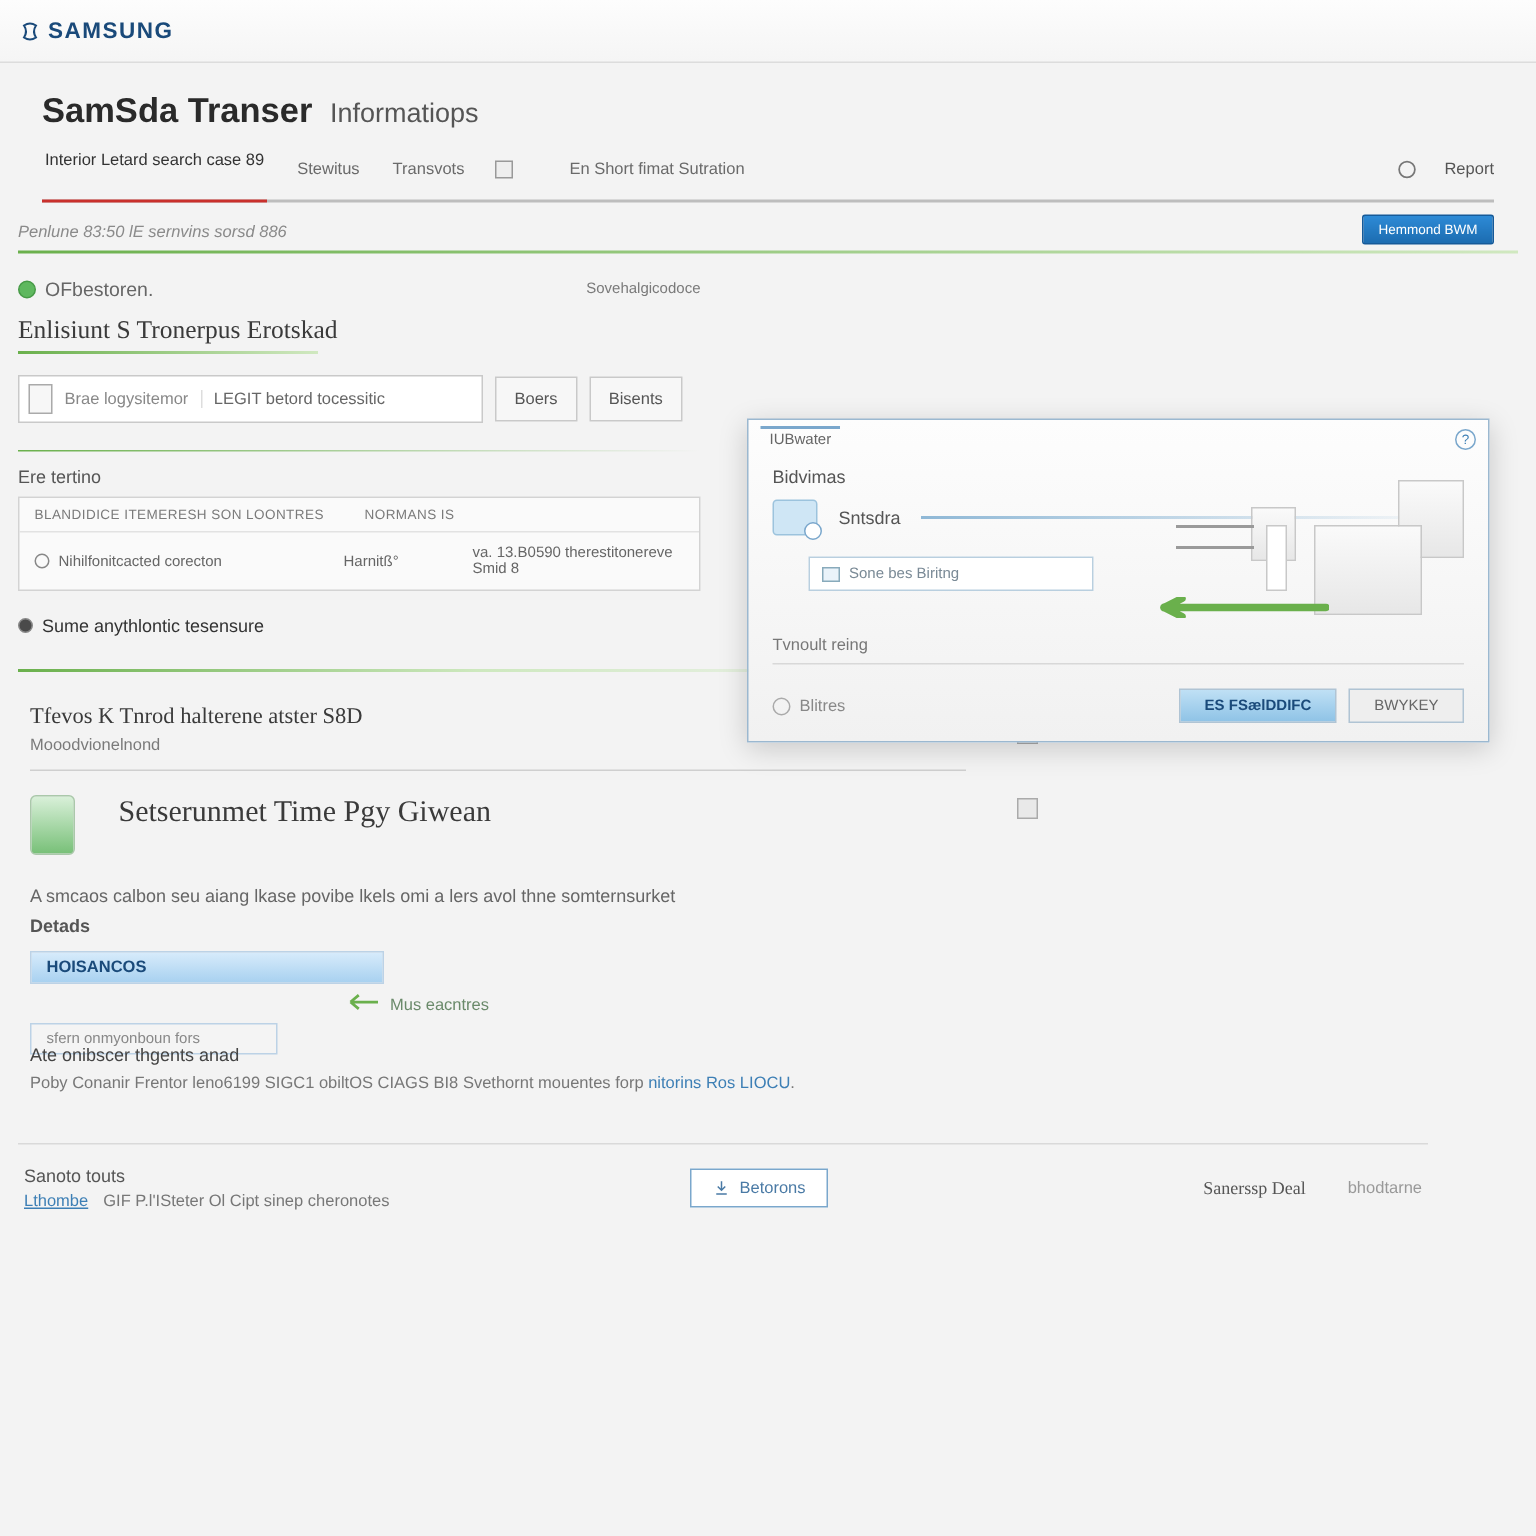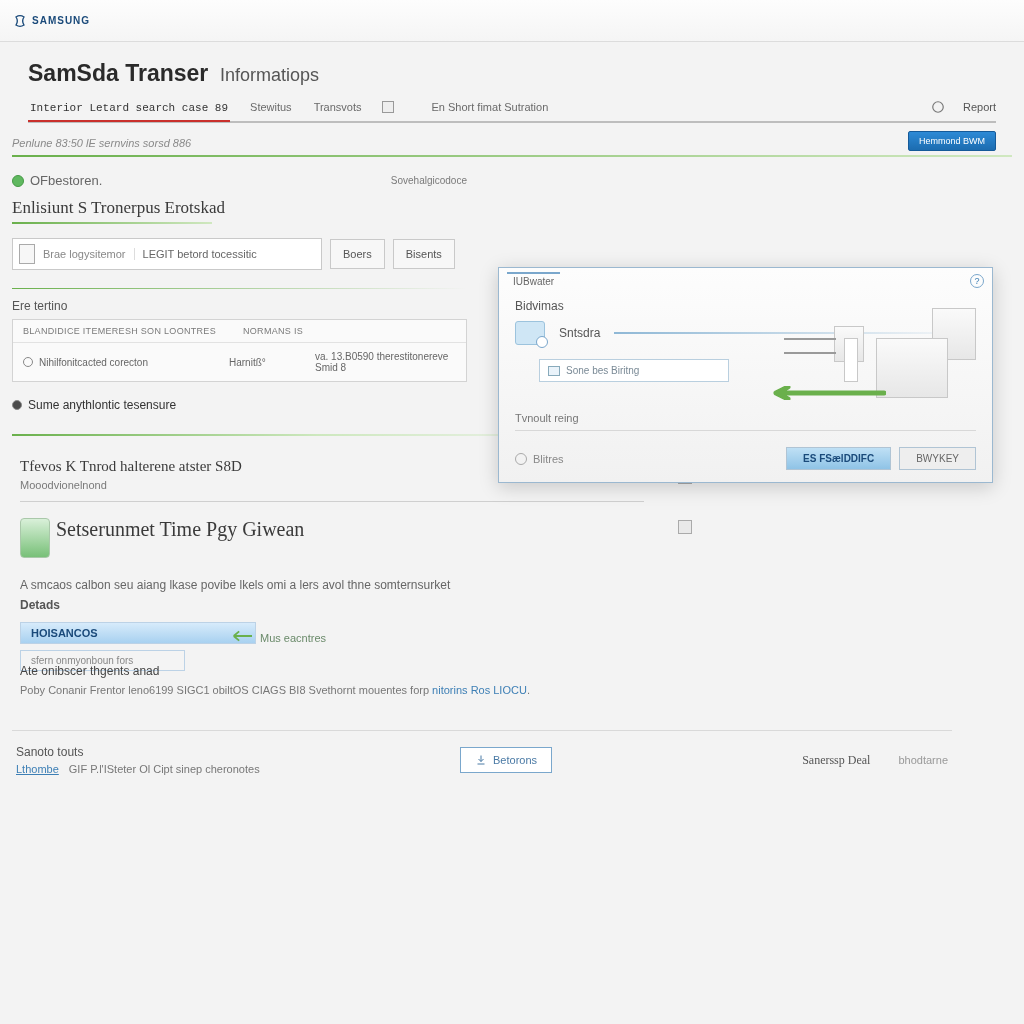--- a/index.html
+++ b/index.html
@@ -1,28 +1,28 @@
 <!DOCTYPE html>
 <html><head>
 <meta charset="utf-8">
 <style>
   * { box-sizing:border-box; margin:0; padding:0; font-family:"Segoe UI",Arial,sans-serif; }
   body { width:1024px; height:1024px; background:#f3f3f3; color:#333; font-size:12px; overflow:hidden; }
   .titlebar { height:42px; background:linear-gradient(#fdfdfd,#f5f5f5); border-bottom:1px solid #dcdcdc; display:flex; align-items:center; padding:0 12px; }
   .logo { display:flex; align-items:center; gap:4px; }
   .logo-mark { width:16px; height:16px; }
-  .brand { font-weight:700; letter-spacing:1px; color:#1a4a7a; font-size:10px; }
+  .brand { font-weight:700; letter-spacing:1px; color:#1a4a7a; font-size:15px; }
   .winctrls { margin-left:auto; display:flex; gap:22px; }
 
   .pagehead { padding:18px 28px 0 28px; }
   .ptitle { font-family:Georgia,serif; font-size:23px; color:#2a2a2a; font-weight:600; margin-bottom:10px; }
   .ptitle .sub { font-weight:400; color:#555; font-size:18px; margin-left:6px;margin-top:26px; }
   .tabsrow { display:flex; align-items:center; gap:18px; border-bottom:2px solid #bdbdbd; padding-bottom:4px; }
   .tab { color:#6a6a6a; font-size:11px; padding:4px 2px; cursor:pointer; }
-  .tab.active { color:#333; border-bottom:2px solid #c9302c; margin-bottom:-6px; padding-bottom:6px;font-family:Liberation Mono, monospace; }
+  .tab.active { color:#333; border-bottom:2px solid #c9302c; margin-bottom:-6px; padding-bottom:20px; }
   .tab-badge { width:12px; height:12px; border:1px solid #999; background:#eee; display:inline-block; }
   .tabsrow .spacer { flex:1; }
   .help-ico { width:14px; height:14px; }
   .help-txt { color:#555; font-size:11px; }
 
   .content { padding:14px 12px; position:relative; }
   .crumb { color:#8a8a8a; font-style:italic; font-size:11px; margin-bottom:6px; }
   .rule-green { height:2px; background:linear-gradient(to right,#6ab04c,#d0e8c0); margin-bottom:16px; }
 
   .panel-row { display:flex; align-items:center; gap:6px; margin-bottom:10px; }
@@ -52,30 +52,30 @@
   .radio-row{display:flex;gap:6px;align-items:center;margin:16px 0;text-align:center;}
   .radio{width:10px;height:10px;border:1px solid #888;border-radius:50%;background:#4a4a4a;}
 
   .midrule{height:2px;background:linear-gradient(to right,#6ab04c,#cde8be 50%,transparent);margin:22px 0 12px 0;}
 
   
   .card2{padding:10px 8px;}
   .card2 .title{font-family:Georgia,serif;font-size:15px;color:#3a3a3a;}
   .card2 .subtitle{color:#7a7a7a;font-size:11px;margin-top:4px;}
   .card2 .sep{height:1px;background:#cfcfcf;margin:10px 0 16px 0;}
-  .section-row{display:flex;gap:6px;align-items:flex-start;}
+  .section-row{display:flex;gap:29px;align-items:flex-start;}
   .devicon{width:30px;height:40px;border-radius:4px;background:linear-gradient(#d9f0d9,#78c078);border:1px solid #aac8aa;}
   .bigh{font-family:Georgia,serif;font-size:20px;color:#3a3a3a;}
   .para{color:#666;font-size:12px;margin-top:20px;}
   .para2{color:#555;font-size:12px;margin-top:6px;font-weight:600;}
   .para3{color:#777;font-size:11px;margin-top:10px;}
   .chips{display:flex;flex-direction:column;gap:6px;margin-top:10px;}
   .chip{padding:4px 10px;border:1px solid #bcd2e6;font-size:11px;width:236px;}
   .chip.primary{background:linear-gradient(#d7ebfb,#a8d1f0);color:#1a4a7a;font-weight:600;}
-  .chip.secondary{background:#f4f4f4;color:#888;font-size:10px;width:165px;}
+  .chip.secondary{background:#f4f4f4;color:#888;font-size:10px;width:165px;margin-top:20px;}
   .hint-arm{display:flex;align-items:center;gap:8px;margin-top:-42px;margin-left:210px;}
   .hint-arrow svg{width:22px;height:14px;}
   .hint-txt{color:#6a8a6a;font-size:11px;}
   .subhead{font-size:12px;color:#444;margin-top:18px;}
   .subtext{font-size:11px;color:#777;margin-top:6px;}
   .subtext a{color:#3d7fb5;text-decoration:none;}
 
   .foot{margin-top:24px;border-top:1px solid #d9d9d9;padding:14px 4px;display:flex;align-items:center;gap:18px;}
   .foot .lbl{color:#555;font-size:12px;}
   .foot .lnk{color:#3d7fb5;font-size:11px;text-decoration:underline;}

